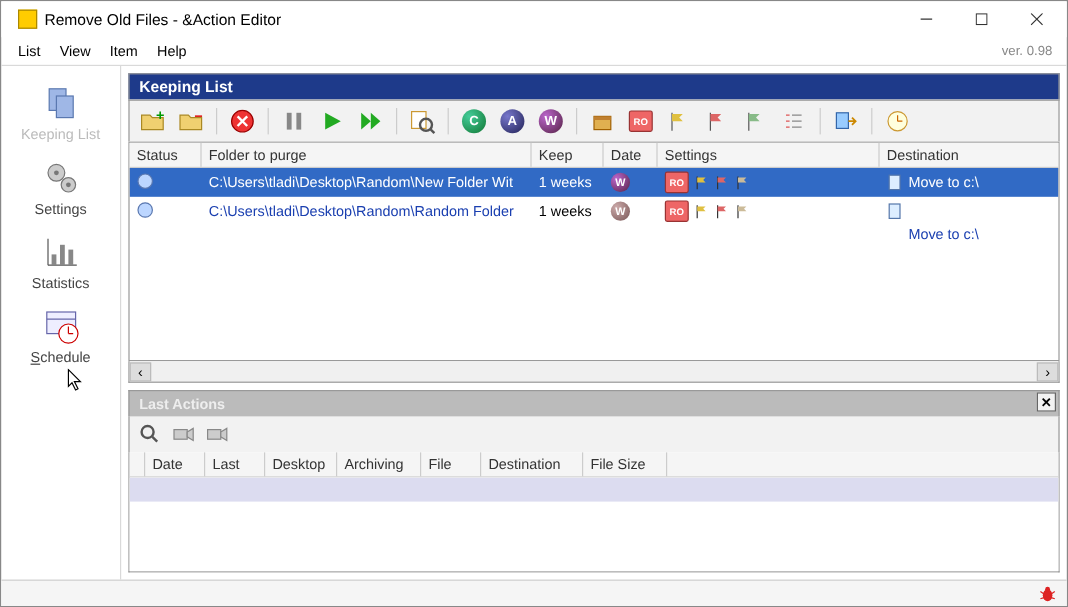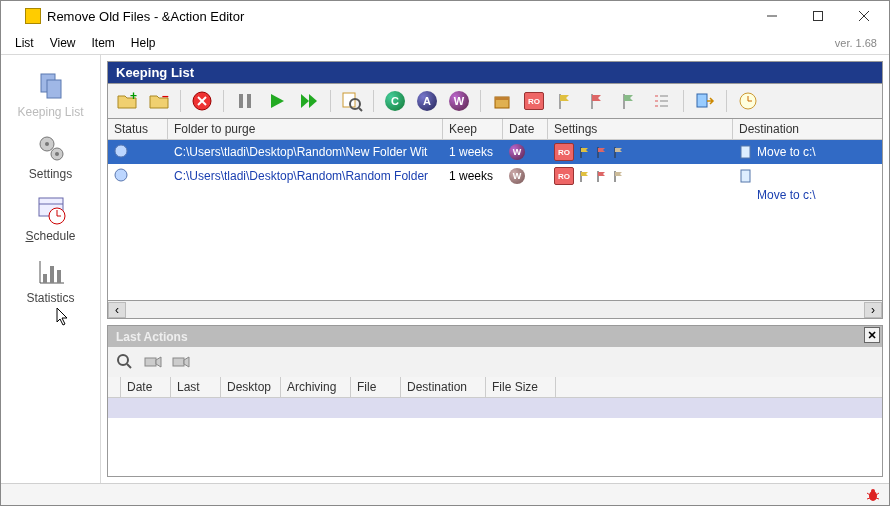--- a/index.html
+++ b/index.html
@@ -1,19 +1,19 @@
 <!DOCTYPE html>
 <html><head>
 <meta charset="utf-8">
 <style>
 * { box-sizing: border-box; margin: 0; padding: 0; font-family: "Segoe UI", Tahoma, sans-serif; font-size: 12px; }
 body { width: 890px; height: 506px; background: #fff; overflow: hidden; border: 1px solid #888; }
 
 
-.titlebar { height: 30px; display: flex; align-items: center; padding: 0 2px 0 24px; background: #fff; }
+.titlebar { height: 30px; display: flex; align-items: center; padding: 0 2px 0 14px; background: #fff; }
 .titlebar .appicon { width: 16px; height: 16px; background: #ffcc00; border: 1px solid #aa8800; margin-right: 6px; }
 .titlebar .title { flex: 1; font-size: 13px; color: #000; }
 .titlebar .winbtn { width: 46px; height: 28px; display: flex; align-items: center; justify-content: center; color: #333; }
 .titlebar .winbtn svg { stroke: currentColor; }
 
 
 .menubar { height: 24px; border-top: 0; border-bottom: 1px solid #d9d9d9; display: flex; align-items: center; padding: 0 6px; }
 .menubar .menuitem { padding: 3px 8px; color: #000; }
 .menubar .version { margin-left: auto; color: #888; font-size: 11px; padding-right: 6px;}
 
@@ -94,21 +94,21 @@
         <line x1="10" y1="0" x2="0" y2="10" stroke-width="1"></line>
       </svg>
     </div>
 </div>
 
 <div class="menubar">
   <div class="menuitem">List</div>
   <div class="menuitem">View</div>
   <div class="menuitem">Item</div>
   <div class="menuitem">Help</div>
-  <div class="version">ver. 1.68</div>
+  <div class="version">ver. 0.98</div>
 </div>
 
 <div class="shell">
 
   <div class="sidebar">
     <div class="sidebtn disabled">
       <div class="icon">
           <svg width="32" height="32">
             <rect x="6" y="4" width="14" height="18" fill="#9fb7e6" stroke="#5a78b0"></rect>
             <rect x="12" y="10" width="14" height="18" fill="#9fb7e6" stroke="#5a78b0"></rect>
@@ -119,44 +119,44 @@
     <div class="sidebtn">
       <div class="icon">
           <svg width="32" height="32">
             <circle cx="12" cy="12" r="7" fill="#ccc" stroke="#777"></circle>
             <circle cx="12" cy="12" r="2" fill="#777"></circle>
             <circle cx="22" cy="22" r="6" fill="#ccc" stroke="#777"></circle>
             <circle cx="22" cy="22" r="2" fill="#777"></circle>
           </svg>
         </div>
       <div class="lbl">Settings</div>
+    </div>
+    <div class="sidebtn">
+      <div class="icon">
+          <svg width="32" height="32">
+            <line x1="5" y1="27" x2="29" y2="27" stroke="#555"></line>
+            <line x1="5" y1="27" x2="5" y2="5" stroke="#555"></line>
+            <rect x="8" y="18" width="4" height="9" fill="#888"></rect>
+            <rect x="15" y="10" width="4" height="17" fill="#888"></rect>
+            <rect x="22" y="14" width="4" height="13" fill="#888"></rect>
+          </svg>
+        </div>
+      <div class="lbl">Statistics</div>
     </div>
     <div class="sidebtn">
       <div class="icon">
           <svg width="32" height="32">
             <rect x="4" y="4" width="24" height="18" fill="#eef" stroke="#66a"></rect>
             <line x1="4" y1="10" x2="28" y2="10" stroke="#66a"></line>
             <circle cx="22" cy="22" r="8" fill="#fff" stroke="#c00"></circle>
             <line x1="22" y1="22" x2="22" y2="16" stroke="#c00"></line>
             <line x1="22" y1="22" x2="26" y2="22" stroke="#c00"></line>
           </svg>
         </div>
       <div class="lbl"><span class="ul">S</span>chedule</div>
-    </div>
-    <div class="sidebtn">
-      <div class="icon">
-          <svg width="32" height="32">
-            <line x1="5" y1="27" x2="29" y2="27" stroke="#555"></line>
-            <line x1="5" y1="27" x2="5" y2="5" stroke="#555"></line>
-            <rect x="8" y="18" width="4" height="9" fill="#888"></rect>
-            <rect x="15" y="10" width="4" height="17" fill="#888"></rect>
-            <rect x="22" y="14" width="4" height="13" fill="#888"></rect>
-          </svg>
-        </div>
-      <div class="lbl">Statistics</div>
     </div>
     <svg width="14" height="20" style="position:relative;left:12px;top:-4px">
         <path d="M1 1 L1 15 L4 12 L7 18 L9 17 L6 11 L11 11 Z" fill="#fff" stroke="#000"></path>
       </svg>
   </div>
 
   <div class="main">
     <div class="panel-title">Keeping List</div>
 
     <div class="toolbar">

